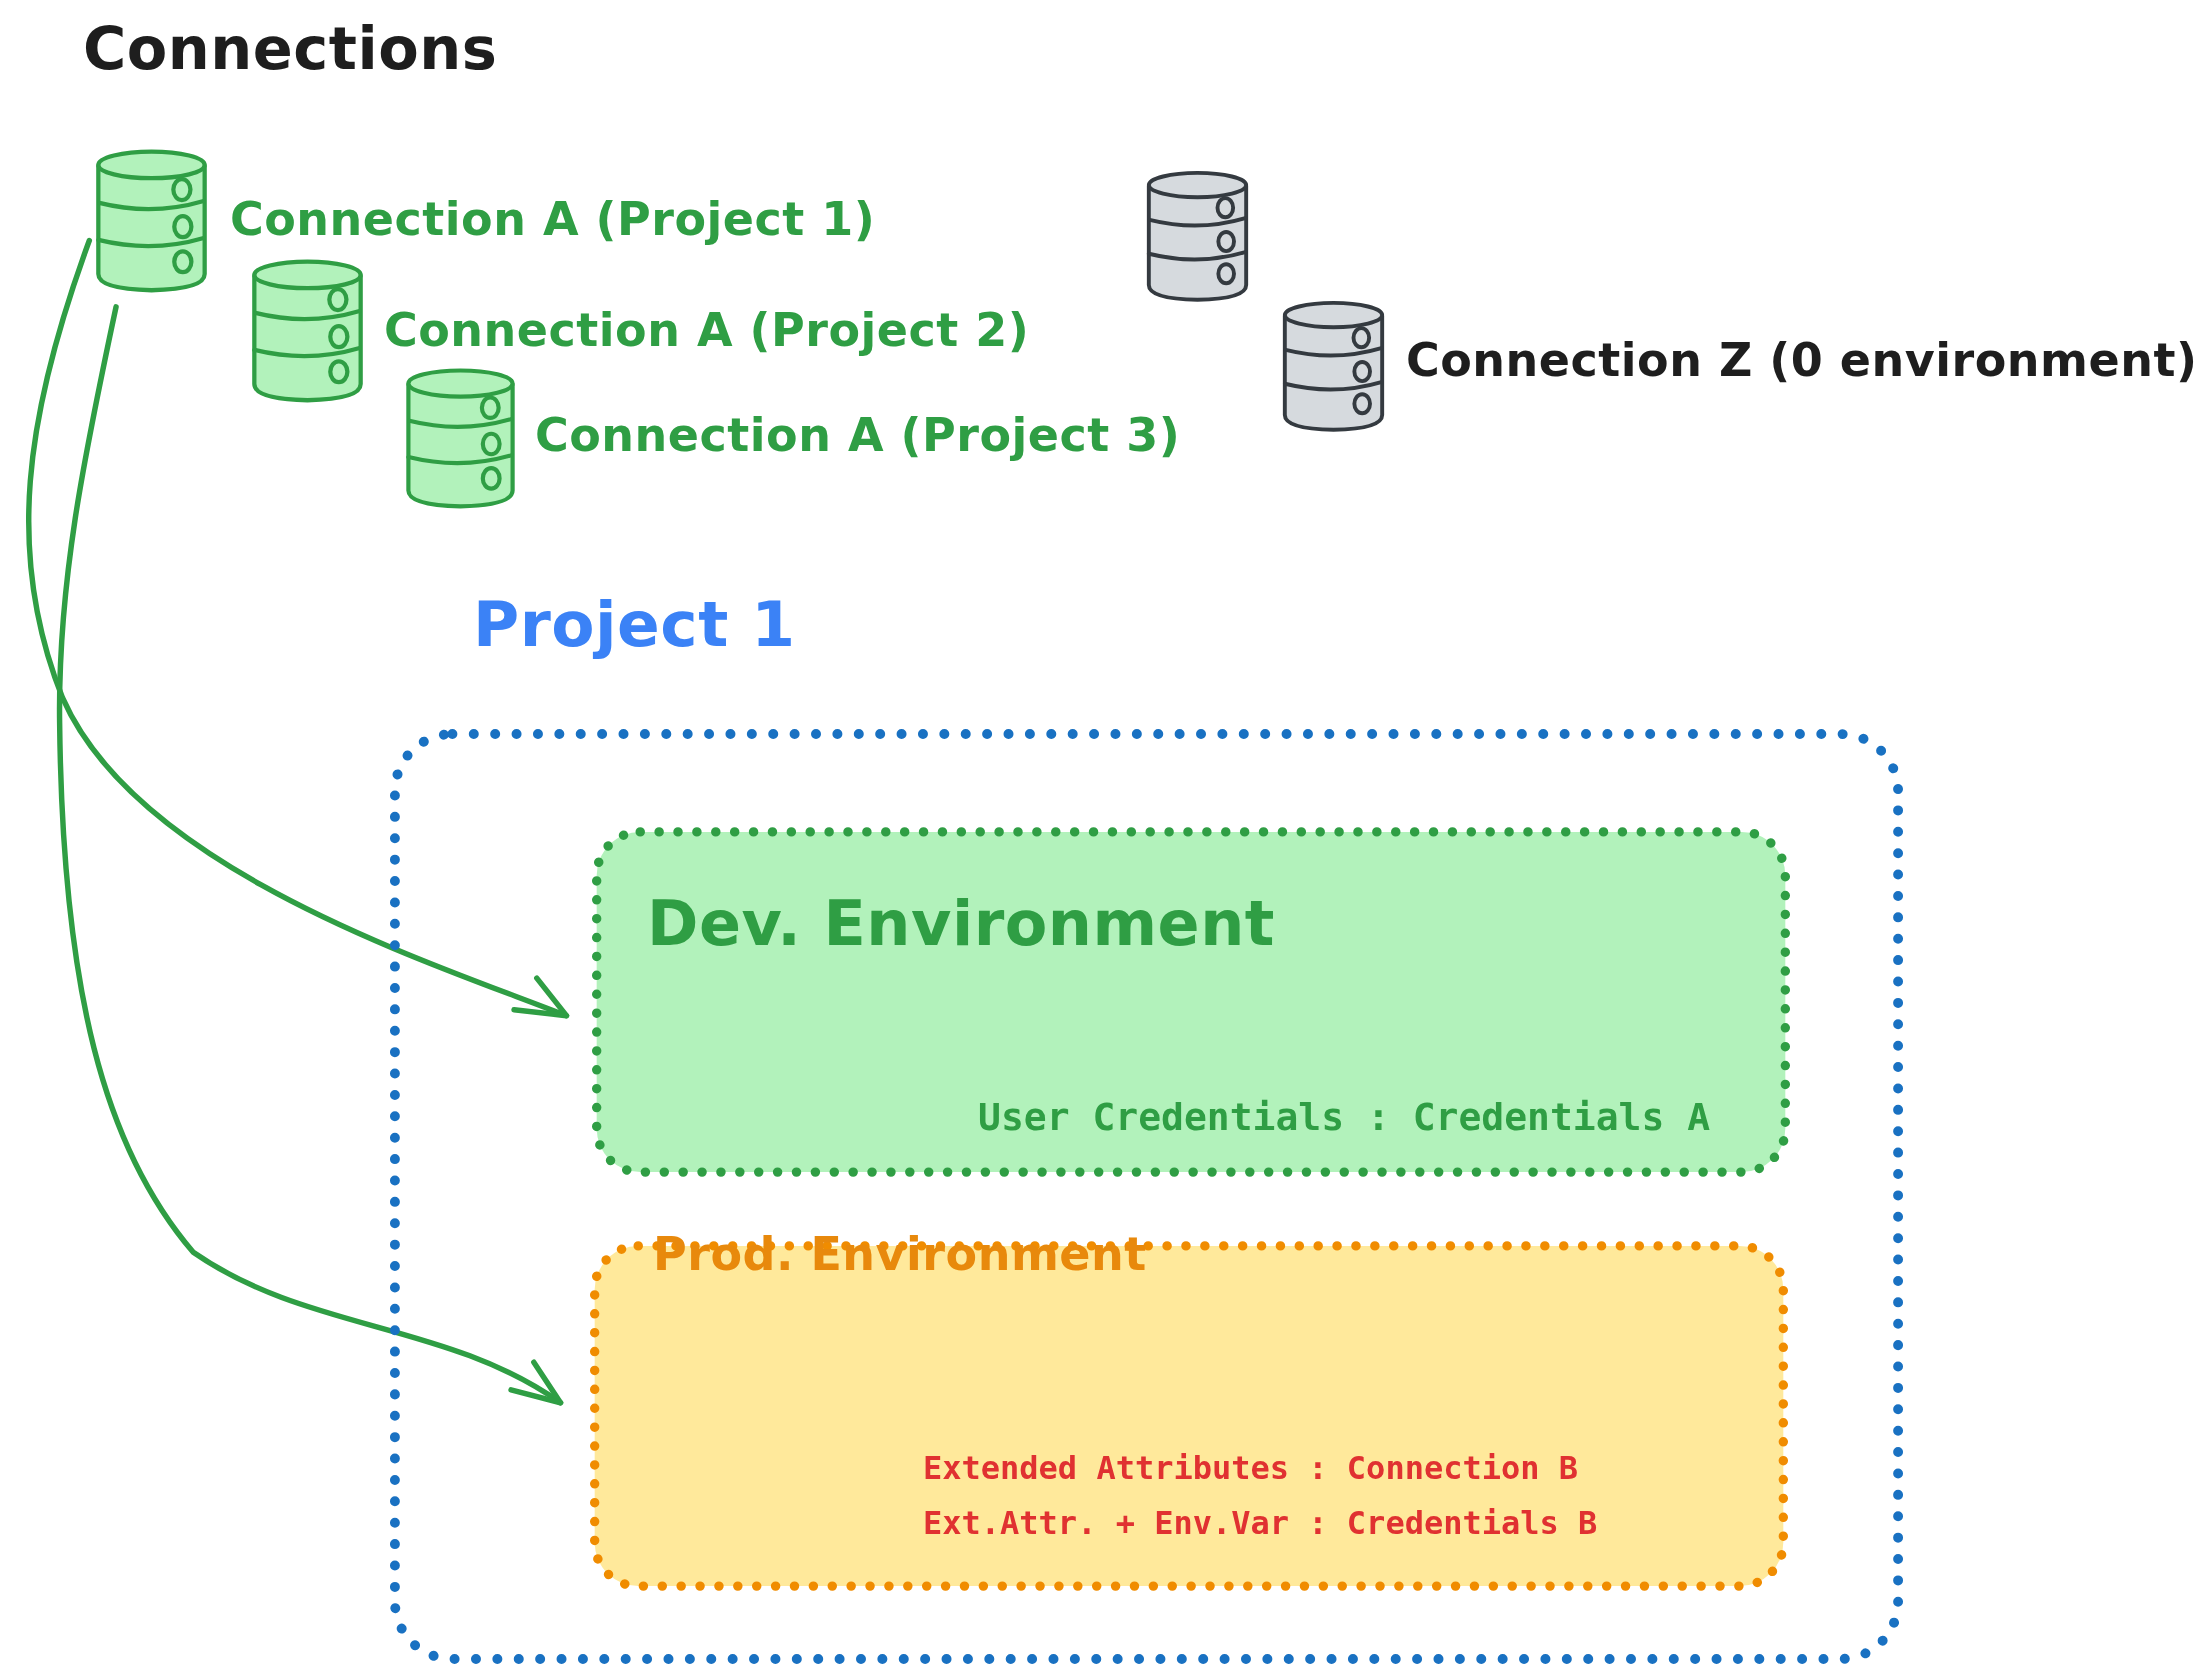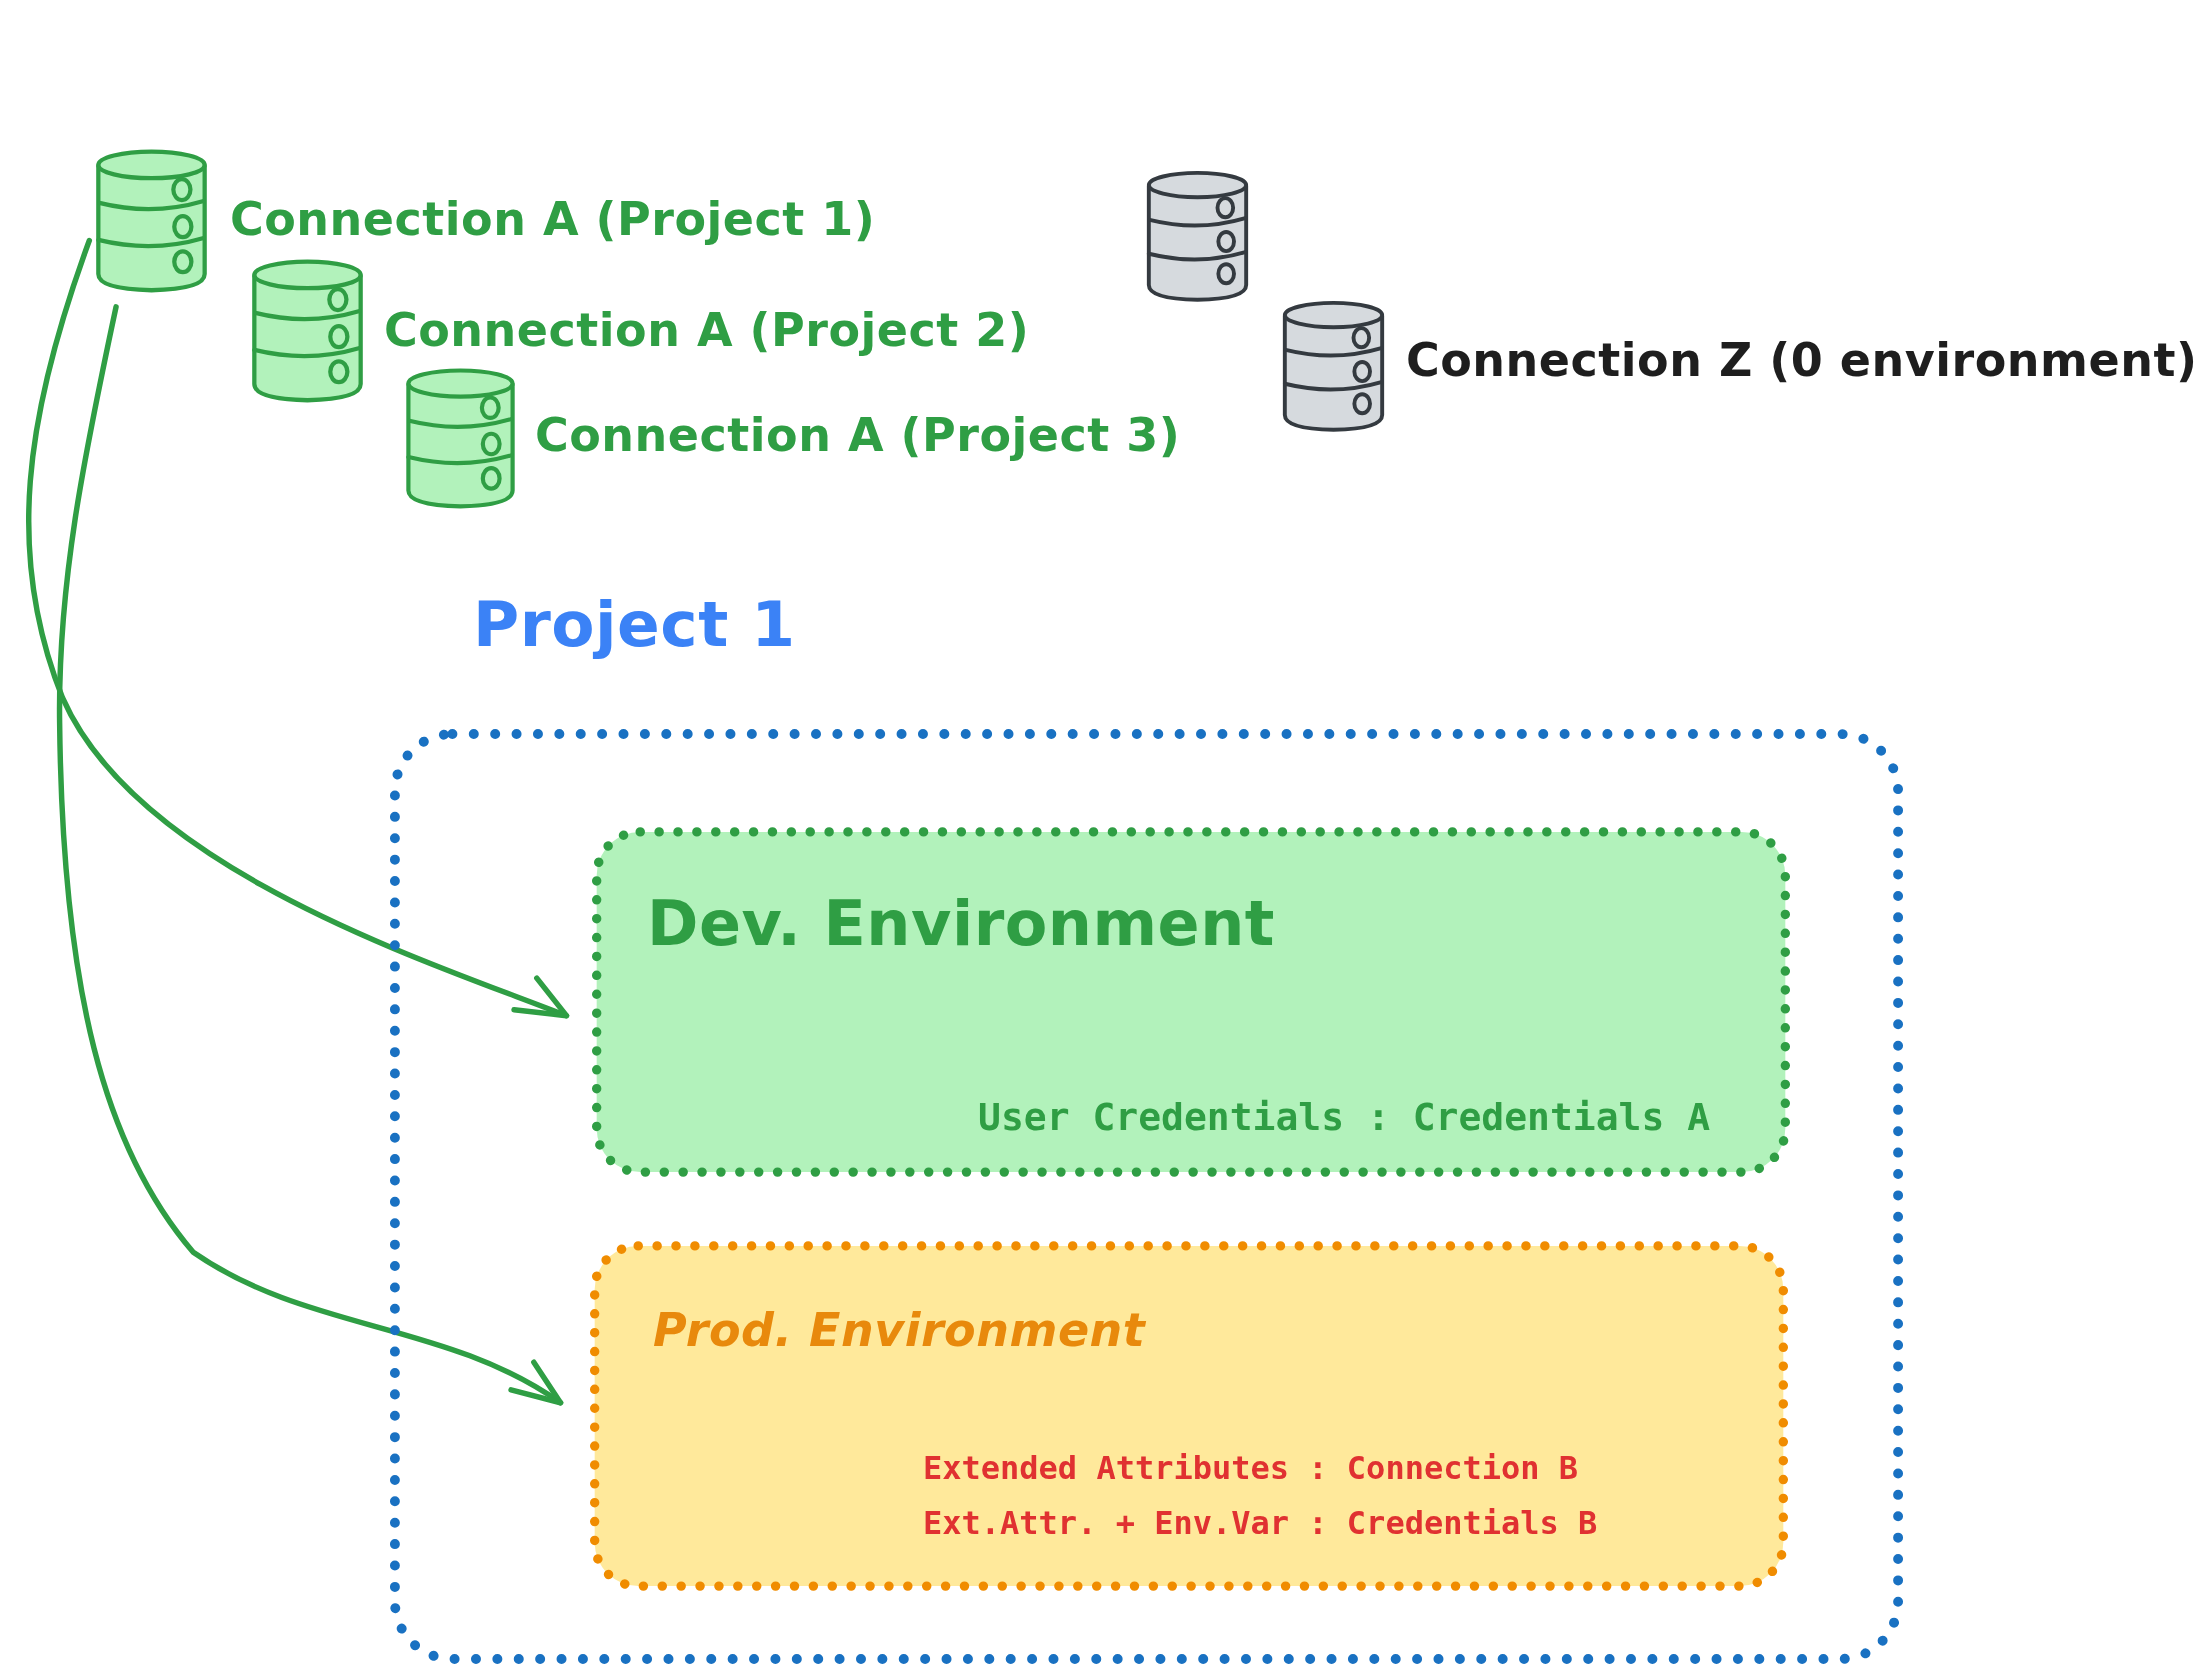--- a/index.html
+++ b/index.html
@@ -11,21 +11,21 @@
   .hand{font-weight:700;letter-spacing:0.5px;white-space:nowrap;}
   .mono{font-family:"DejaVu Sans Mono", monospace;font-weight:700;white-space:nowrap;}
 
   .diagram-title{left:83px;top:14px;font-size:59px;color:#1e1e1e;}
   .lbl-green{font-size:46px;color:#2f9e44;}
   .lbl-ink{font-size:46px;color:#1e1e1e;}
 
   .project-title{left:473px;top:588px;font-size:63px;color:#3b82f6;}
 
   .env-title-dev{left:647px;top:887px;font-size:62px;color:#2f9e44;}
-  .env-title-prod{left:653px;top:1303px;font-size:46px;color:#e8890c;font-style:italic;}
+  .env-title-prod{left:653px;top:1227px;font-size:46px;color:#e8890c;}
 
   .dev-cred{left:978px;top:1095px;font-size:38px;color:#2f9e44;}
   .prod-creds{left:923px;top:1441px;font-size:32px;color:#e03131;line-height:55px;}
 
   .db-green{--db-fill:#b2f2bb;--db-stroke:#2f9e44;}
   .db-gray{--db-fill:#d6dade;--db-stroke:#343a40;}
   svg{display:block;}
 </style>
 </head>
 <body>
@@ -48,20 +48,21 @@
 
   <svg class="abs" style="left:0;top:0" width="2212" height="1674" viewBox="0 0 2234 1691">
     <g fill="none" stroke="#2f9e44" stroke-width="5.5" stroke-linecap="round" stroke-linejoin="round">
       <path d="M 90 243 C 25 420, 5 560, 63 705 C 140 880, 440 974, 572 1026"></path>
       <path d="M 542 988 L 572 1026 L 519 1020"></path>
       <path d="M 117 310 C 85 460, 58 590, 60 730 C 63 1000, 105 1160, 195 1265 C 310 1345, 450 1335, 566 1417"></path>
       <path d="M 539 1376 L 566 1417 L 516 1404"></path>
     </g>
   </svg>
 
+  <div class="abs hand diagram-title">Connections</div>
 
   <svg class="abs db-green" style="left:89px;top:145px" width="125" height="150" viewBox="0 0 130 158">
       <use href="#db-cyl"></use>
     </svg>
   <div class="abs hand lbl-green" style="left:230px;top:192px">Connection A (Project 1)</div>
 
   <svg class="abs db-green" style="left:245px;top:255px" width="125" height="150" viewBox="0 0 130 158">
       <use href="#db-cyl"></use>
     </svg>
   <div class="abs hand lbl-green" style="left:384px;top:303px">Connection A (Project 2)</div>

